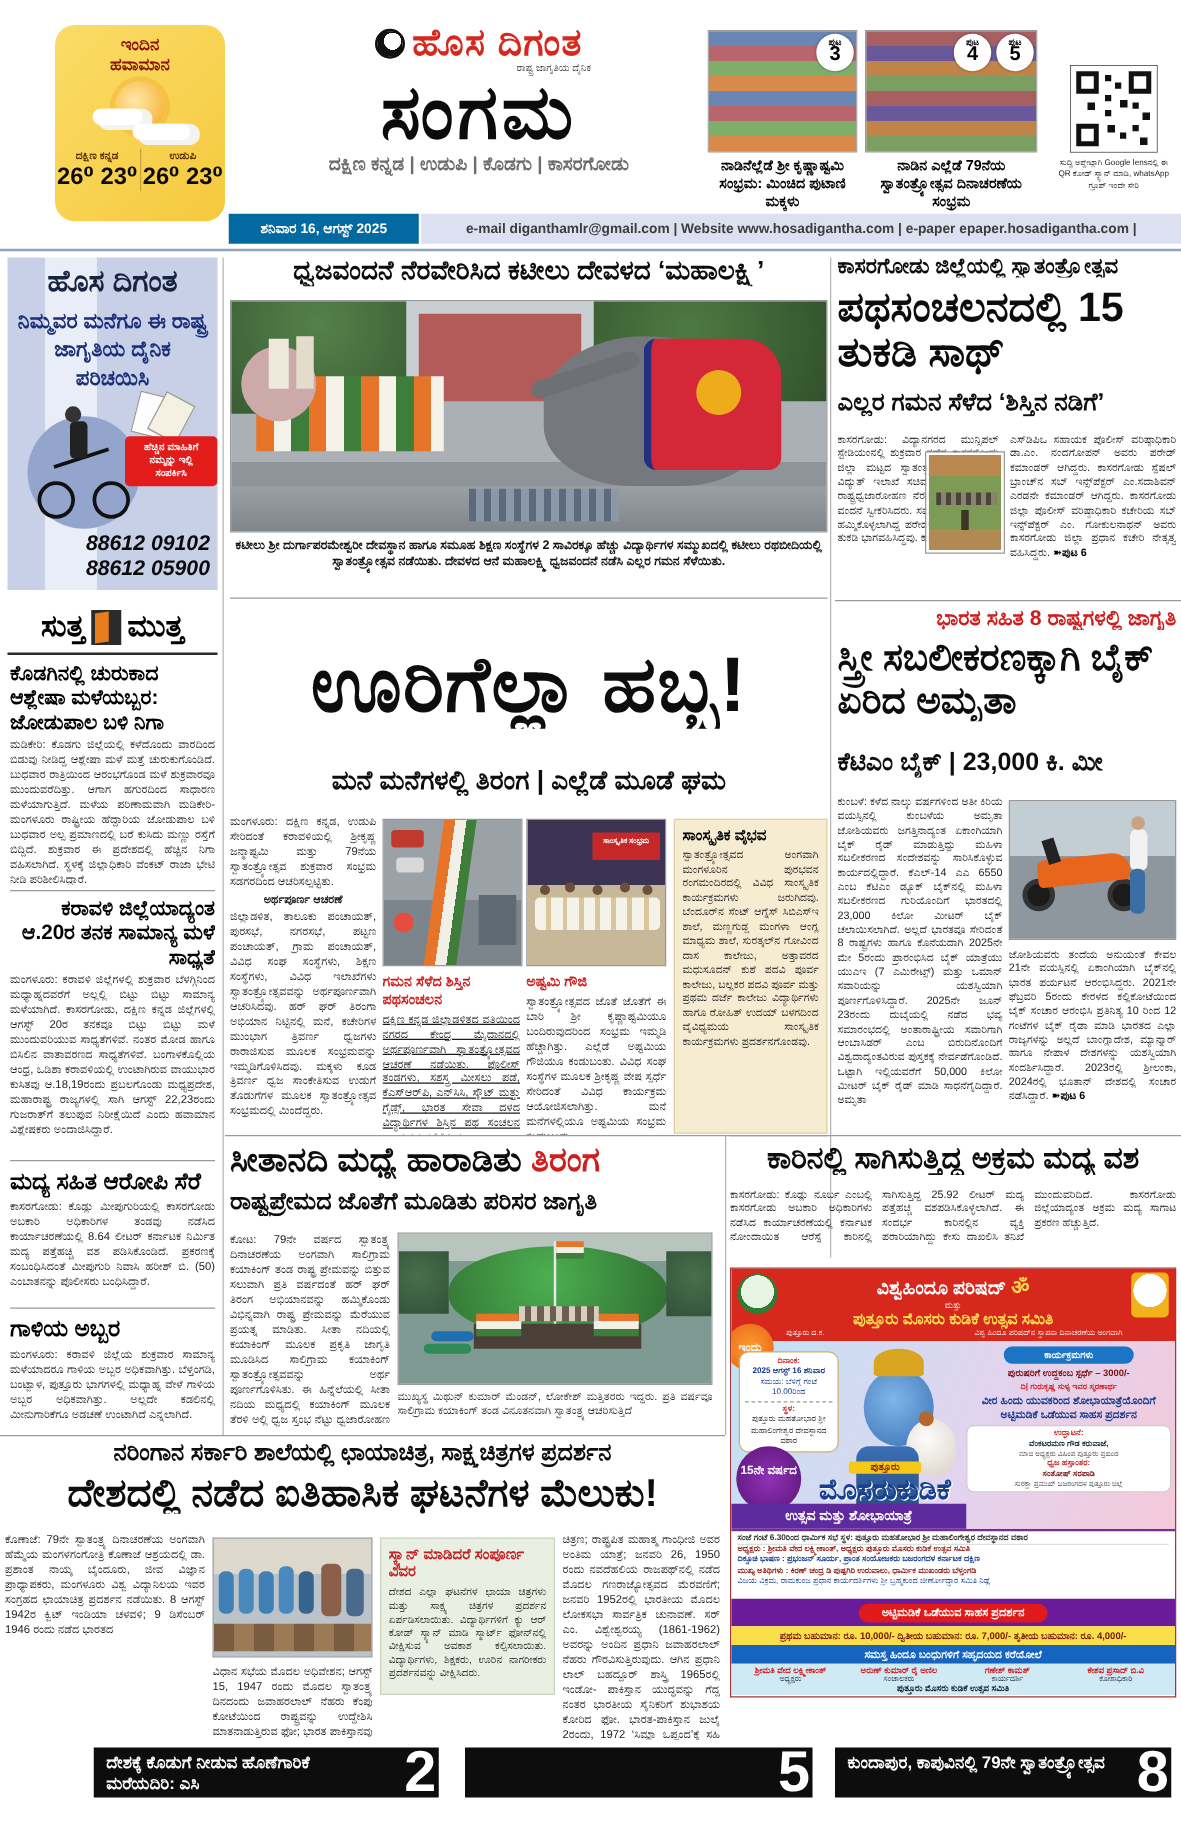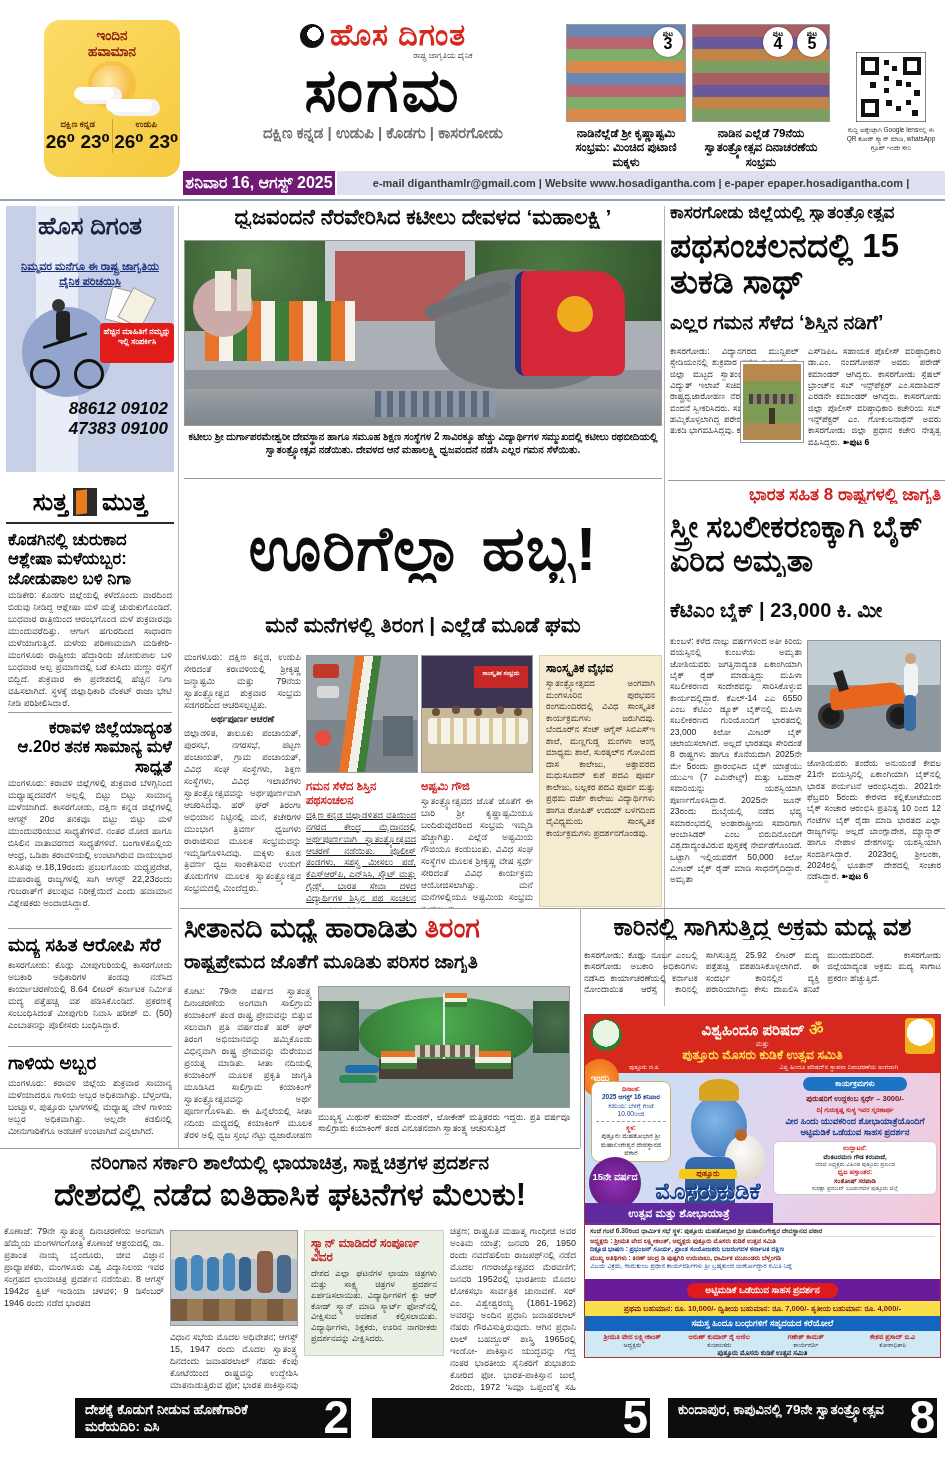--- a/index.html
+++ b/index.html
@@ -117,41 +117,41 @@
           <rect x="30" y="48" width="6" height="6"></rect>
         <rect x="40" y="54" width="5" height="5"></rect>
           <rect x="50" y="48" width="5" height="5"></rect>
           <rect x="56" y="58" width="6" height="6"></rect>
           <rect x="14" y="30" width="6" height="6"></rect>
       </g>
     </svg>
     <div style="font-size:6.5px;line-height:1.35;color:#222;">ಸುದ್ದಿ ಅಪ್ಡೇಟ್ಗಾಗಿ Google lensನಲ್ಲಿ ಈ QR ಕೋಡ್ ಸ್ಕ್ಯಾನ್ ಮಾಡಿ, whatsApp ಗ್ರೂಪ್ ಇಂದೇ ಸೇರಿ</div>
   </div>
 
-  <div class="abs ctr" style="left:183px;top:171px;width:152px;height:24px;background:#701a75;color:#fff;font-size:16px;font-weight:800;line-height:24px;">ಶನಿವಾರ 16, ಆಗಸ್ಟ್ 2025</div>
+  <div class="abs ctr" style="left:183px;top:171px;width:152px;height:24px;background:#0369a1;color:#fff;font-size:11px;font-weight:800;line-height:24px;">ಶನಿವಾರ 16, ಆಗಸ್ಟ್ 2025</div>
   <div class="abs ctr" style="left:337px;top:171px;width:608px;height:24px;background:#dde0f0;color:#3c3c3c;font-size:11px;font-weight:700;line-height:24px;">e-mail diganthamlr@gmail.com | Website www.hosadigantha.com | e-paper epaper.hosadigantha.com | MANGALURU</div>
   <div class="abs" style="left:0;top:199px;width:945px;border-top:2px solid #8fa3b8;"></div>
 
   <div class="abs promo" style="left:6px;top:206px;width:168px;height:266px;padding:8px 6px;">
     <div class="ctr" style="font-size:24px;font-weight:900;color:#16243f;line-height:1;">ಹೊಸ ದಿಗಂತ</div>
-    <div class="ctr" style="font-size:11px;font-weight:800;color:#1b2f7a;line-height:1.35;margin-top:21px;text-decoration:underline;">ನಿಮ್ಮವರ ಮನೆಗೂ ಈ ರಾಷ್ಟ್ರ ಜಾಗೃತಿಯ ದೈನಿಕ ಪರಿಚಯಿಸಿ</div>
+    <div class="ctr" style="font-size:17px;font-weight:800;color:#1b2f7a;line-height:1.35;margin-top:8px;">ನಿಮ್ಮವರ ಮನೆಗೂ ಈ ರಾಷ್ಟ್ರ ಜಾಗೃತಿಯ ದೈನಿಕ ಪರಿಚಯಿಸಿ</div>
     <div style="position:relative;height:110px;">
       <div class="abs" style="left:10px;top:18px;width:90px;height:90px;border-radius:50%;background:#94a5cd;"></div>
       <div class="abs wheel" style="left:18px;top:70px;"></div>
       <div class="abs wheel" style="left:62px;top:70px;"></div>
       <div class="abs" style="left:30px;top:50px;width:46px;height:3px;background:#111;transform:rotate(-18deg);"></div>
       <div class="abs" style="left:44px;top:22px;width:14px;height:30px;background:#222;border-radius:4px;"></div>
       <div class="abs" style="left:40px;top:10px;width:13px;height:13px;border-radius:50%;background:#333;"></div>
       <div class="abs" style="left:96px;top:0px;width:26px;height:34px;background:#fdfdfd;border:1px solid #999;transform:rotate(14deg);"></div>
       <div class="abs" style="left:112px;top:2px;width:26px;height:34px;background:#f4f0e2;border:1px solid #999;transform:rotate(28deg);"></div>
-      <div class="abs" style="left:88px;top:34px;width:74px;height:40px;background:#e21b1b;border-radius:4px;color:#fff;font-size:8px;font-weight:800;text-align:center;padding:4px 2px;line-height:1.3;">ಹೆಚ್ಚಿನ ಮಾಹಿತಿಗೆ ನಮ್ಮನ್ನು ಇಲ್ಲಿ ಸಂಪರ್ಕಿಸಿ</div>
+      <div class="abs" style="left:88px;top:34px;width:74px;height:40px;background:#e21b1b;border-radius:4px;color:#fff;font-size:8px;font-weight:800;text-align:center;padding:4px 14px;line-height:1.3;">ಹೆಚ್ಚಿನ ಮಾಹಿತಿಗೆ ನಮ್ಮನ್ನು ಇಲ್ಲಿ ಸಂಪರ್ಕಿಸಿ</div>
     </div>
     <div style="text-align:right;font-size:17px;font-weight:900;font-style:italic;color:#0b0b0b;line-height:1.2;">
       <div>88612 09102</div>
-      <div>47383 09100</div>
+      <div>88612 05900</div>
     </div>
   </div>
 
   <div class="abs" style="left:6px;top:482px;width:168px;height:42px;border-bottom:2px solid #2b2b2b;display:flex;align-items:center;justify-content:center;gap:5px;">
     <span style="font-size:24px;font-weight:900;">ಸುತ್ತ</span>
     <span style="display:inline-block;position:relative;width:24px;height:28px;background:#2b2b2b;">
         <span style="position:absolute;left:3px;top:2px;width:11px;height:24px;background:#e87d1e;transform:skewY(-8deg);"></span>
       </span>
     <span style="font-size:24px;font-weight:900;">ಮುತ್ತ</span>
   </div>

